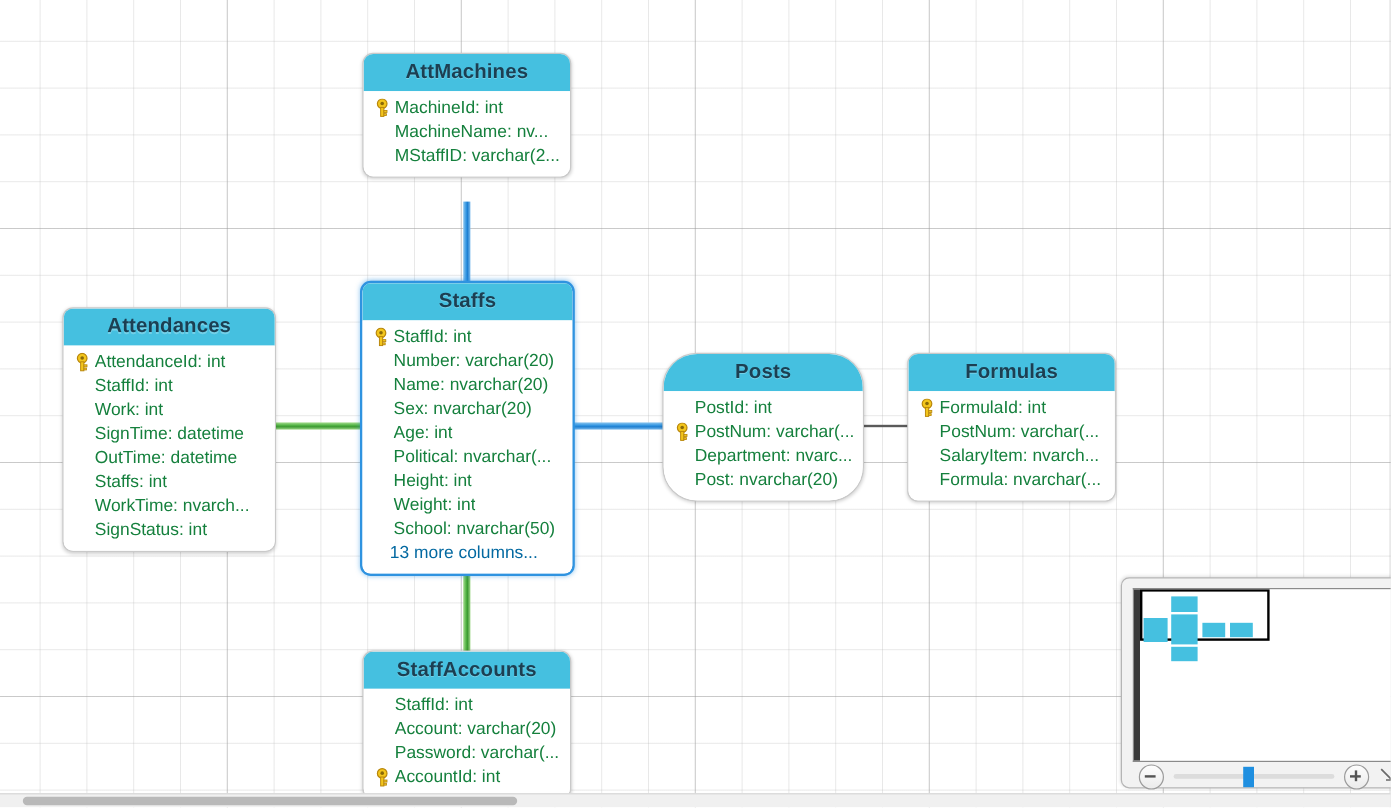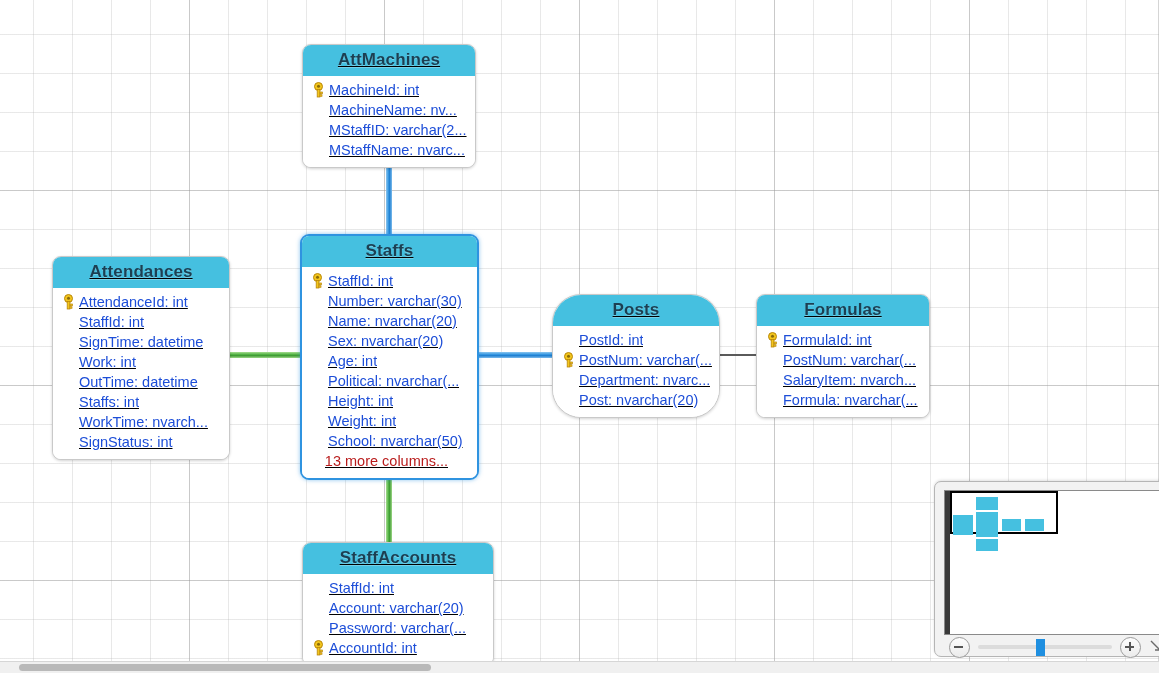--- a/index.html
+++ b/index.html
@@ -55,21 +55,20 @@
   
   .tbl {
     position: absolute;
     z-index: 3;
     background: #ffffff;
     border: 1px solid #c9c9c9;
     border-radius: 9px;
     box-shadow: 0 1px 3px rgba(0,0,0,0.18);
     overflow: hidden;
     box-sizing: border-box;
-    text-decoration: underline;
   }
   .tbl.selected {
     border: 2px solid #2f93e0;
     box-shadow: 0 0 4px rgba(47,147,224,0.55);
   }
   .tbl-head {
     background: #45c0e0;
     color: #1c3f52;
     font-weight: bold;
     font-size: 17px;
@@ -81,37 +80,37 @@
   .tbl-body {
     padding: 4px 0 7px 0;
     background: #ffffff;
   }
   .row {
     display: flex;
     align-items: center;
     height: 20px;
     padding: 0 6px 0 4px;
     font-size: 14.5px;
-    color: #1d4ed8;
+    color: #15803d;
     white-space: nowrap;
   }
   .row .keycell {
     width: 22px;
     min-width: 22px;
     height: 18px;
     display: flex;
     align-items: center;
     justify-content: center;
   }
   .row .txt {
     overflow: hidden;
     text-overflow: clip;
   }
   .row.more {
-    color: #b91c1c;
+    color: #0369a1;
     justify-content: center;
     padding-left: 0;
     font-size: 14.5px;
   }
   .row.more .txt { padding-left: 0; }
 
   
   #minimap {
     position: absolute;
     left: 934px;
@@ -277,24 +276,20 @@
         <span class="txt">MachineId: int</span>
       </div>
       <div class="row">
         <span class="keycell"></span>
         <span class="txt">MachineName: nv...</span>
       </div>
       <div class="row">
         <span class="keycell"></span>
         <span class="txt">MStaffID: varchar(2...</span>
       </div>
-      <div class="row">
-        <span class="keycell"></span>
-        <span class="txt">MStaffName: nvarc...</span>
-      </div>
     </div>
   </div>
 
   <div class="tbl" style="left:52px; top:256px; width:178px;">
     <div class="tbl-head">Attendances</div>
     <div class="tbl-body">
       <div class="row">
         <span class="keycell">
           <svg width="13" height="16" viewBox="0 0 13 16">
             <circle cx="6.5" cy="4.5" r="4" fill="#f3c61c" stroke="#b8860b" stroke-width="1"></circle>
@@ -305,25 +300,25 @@
           </svg>
         </span>
         <span class="txt">AttendanceId: int</span>
       </div>
       <div class="row">
         <span class="keycell"></span>
         <span class="txt">StaffId: int</span>
       </div>
       <div class="row">
         <span class="keycell"></span>
+        <span class="txt">Work: int</span>
+      </div>
+      <div class="row">
+        <span class="keycell"></span>
         <span class="txt">SignTime: datetime</span>
-      </div>
-      <div class="row">
-        <span class="keycell"></span>
-        <span class="txt">Work: int</span>
       </div>
       <div class="row">
         <span class="keycell"></span>
         <span class="txt">OutTime: datetime</span>
       </div>
       <div class="row">
         <span class="keycell"></span>
         <span class="txt">Staffs: int</span>
       </div>
       <div class="row">
@@ -347,21 +342,21 @@
             <circle cx="6.5" cy="4.3" r="1.5" fill="#8a6a08"></circle>
             <rect x="5.2" y="7.5" width="2.7" height="7.5" fill="#f3c61c" stroke="#b8860b" stroke-width="0.8"></rect>
             <rect x="7.9" y="10" width="2.6" height="1.7" fill="#f3c61c" stroke="#b8860b" stroke-width="0.7"></rect>
             <rect x="7.9" y="12.7" width="2.1" height="1.6" fill="#f3c61c" stroke="#b8860b" stroke-width="0.7"></rect>
           </svg>
         </span>
         <span class="txt">StaffId: int</span>
       </div>
       <div class="row">
         <span class="keycell"></span>
-        <span class="txt">Number: varchar(30)</span>
+        <span class="txt">Number: varchar(20)</span>
       </div>
       <div class="row">
         <span class="keycell"></span>
         <span class="txt">Name: nvarchar(20)</span>
       </div>
       <div class="row">
         <span class="keycell"></span>
         <span class="txt">Sex: nvarchar(20)</span>
       </div>
       <div class="row">
@@ -443,21 +438,21 @@
         <span class="keycell"></span>
         <span class="txt">SalaryItem: nvarch...</span>
       </div>
       <div class="row">
         <span class="keycell"></span>
         <span class="txt">Formula: nvarchar(...</span>
       </div>
     </div>
   </div>
 
-  <div class="tbl" style="left:302px; top:542px; width:192px;">
+  <div class="tbl" style="left:302px; top:542px; width:174px;">
     <div class="tbl-head">StaffAccounts</div>
     <div class="tbl-body">
       <div class="row">
         <span class="keycell"></span>
         <span class="txt">StaffId: int</span>
       </div>
       <div class="row">
         <span class="keycell"></span>
         <span class="txt">Account: varchar(20)</span>
       </div>

